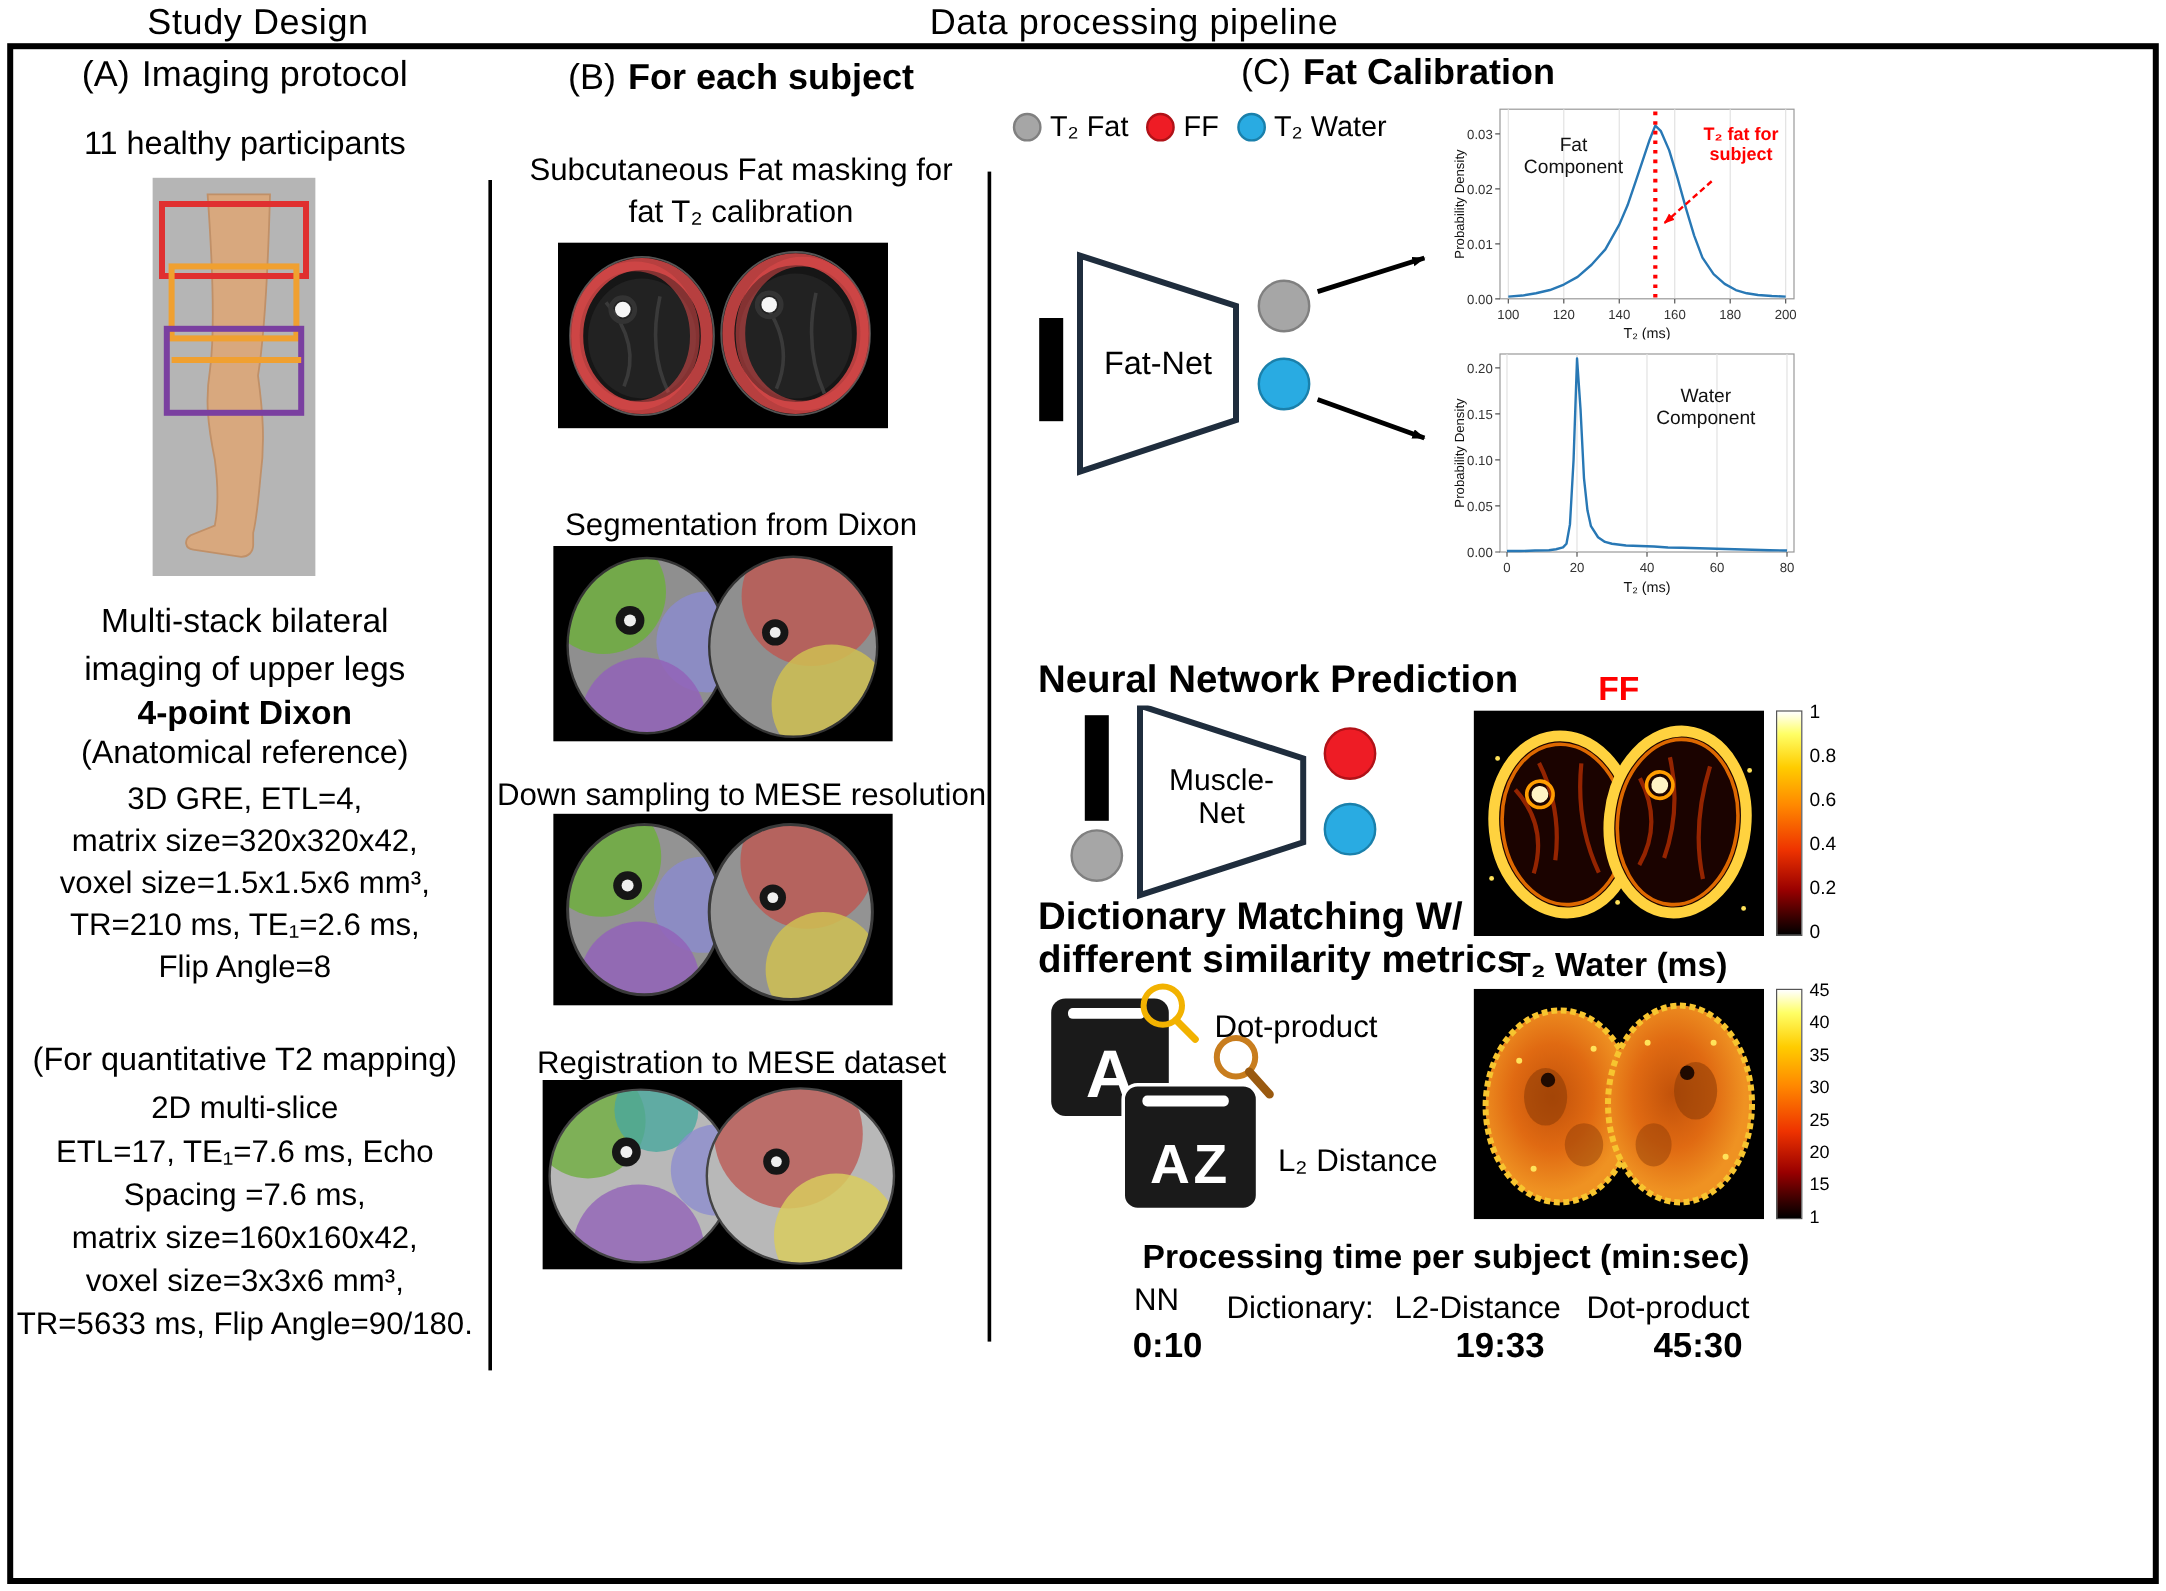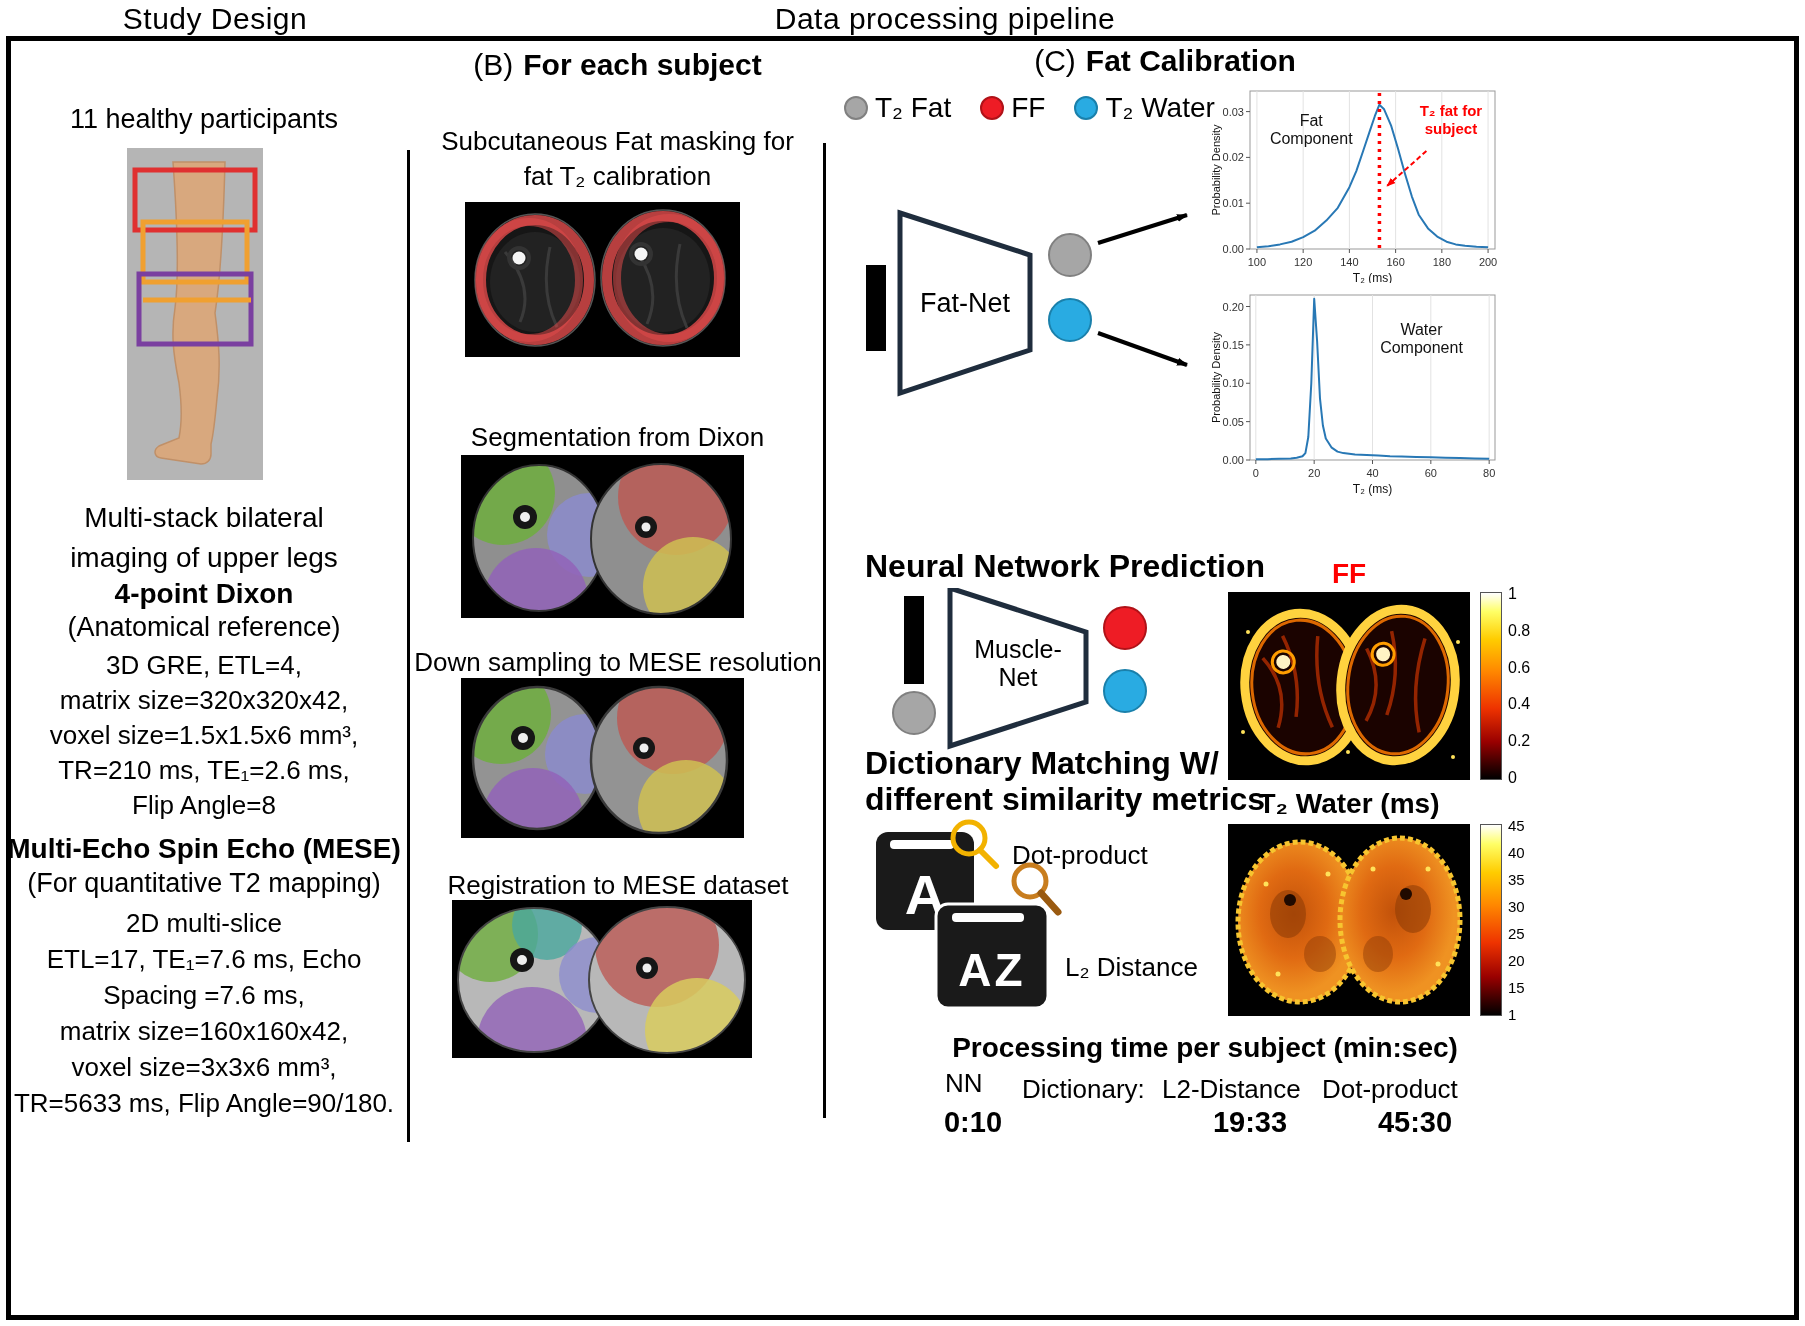--- a/index.html
+++ b/index.html
@@ -14,21 +14,21 @@
   .vdiv{width:3px;background:#000}
   .sec-head{font-size:30px;white-space:nowrap}
   .sec-head .lbl{font-weight:400}
   .sec-head .ttl{font-weight:bold;margin-left:10px}
   .sec-head .ttl-plain{font-weight:400;margin-left:10px}
   .a-spec{font-size:26px;line-height:35px}
   .a-sub{font-size:27px}
   .a-big{font-size:28px;line-height:40px}
   .a-bold{font-size:28px;font-weight:bold}
   .b-cap{font-size:26px;line-height:35px}
-  .legend{display:flex;align-items:flex-end;gap:28px;font-size:28px}
+  .legend{display:flex;align-items:flex-end;gap:14px;font-size:24px}
   .legend .item{display:flex;align-items:center;gap:6px}
   .dlabel{font-size:26px}
   .dbold{font-size:32px;font-weight:bold;line-height:36px}
   .map-title{font-size:28px;font-weight:bold}
   .cbar-labels{display:flex;flex-direction:column;justify-content:space-between;font-size:16px;line-height:1}
   .timing-label{font-size:26px;white-space:nowrap}
   .timing-value{font-size:29px;font-weight:bold;white-space:nowrap}
   svg text{font-family:"Liberation Sans","DejaVu Sans",sans-serif}
 </style>
 </head>
@@ -48,41 +48,43 @@
 <div class="canvas">
 
   <div class="abs hdr center" style="left:90px;top:2px;width:250px">Study Design</div>
   <div class="abs hdr center" style="left:760px;top:2px;width:370px">Data processing pipeline</div>
 
   <div class="abs mainbox"></div>
 
   <div class="abs vdiv" style="left:407px;top:150px;height:992px"></div>
   <div class="abs vdiv" style="left:823px;top:143px;height:975px"></div>
 
+  <div class="abs sec-head center" style="left:4px;top:46px;width:400px">
+    <span class="lbl">(A)</span><span class="ttl-plain">Imaging protocol</span>
+  </div>
   <div class="abs a-sub center" style="left:4px;top:104px;width:400px">11 healthy participants</div>
 
   <svg class="abs" style="left:127px;top:148px" width="136" height="332" viewBox="0 0 136 332">
     <rect width="136" height="332" fill="#b5b5b5"></rect>
     <path d="M46,14 L98,14 C96,90 92,140 88,165 C92,195 94,220 90,250 C88,272 86,288 84,296 L84,306 C84,312 80,316 74,316 L34,310 C27,309 26,302 32,298 L52,290 C56,270 54,250 52,235 C46,205 44,185 48,160 C52,130 50,70 46,14 Z" fill="#d8a87e" stroke="#c09068" stroke-width="1.5"></path>
     <rect x="8" y="22" width="120" height="60" fill="none" stroke="#e03030" stroke-width="5"></rect>
     <rect x="16" y="74" width="104" height="60" fill="none" stroke="#f0a030" stroke-width="5"></rect>
     <rect x="12" y="126" width="112" height="70" fill="none" stroke="#7a3fa0" stroke-width="5"></rect>
     <line x1="16" y1="152" x2="124" y2="152" stroke="#f0a030" stroke-width="5"></line>
   </svg>
 
   <div class="abs a-big prelines center" style="left:4px;top:498px;width:400px">Multi-stack bilateral
 imaging of upper legs</div>
   <div class="abs a-bold center" style="left:4px;top:578px;width:400px">4-point Dixon</div>
   <div class="abs a-sub center" style="left:4px;top:612px;width:400px">(Anatomical reference)</div>
   <div class="abs a-spec prelines center" style="left:4px;top:648px;width:400px">3D GRE, ETL=4,
 matrix size=320x320x42,
 voxel size=1.5x1.5x6 mm³,
 TR=210 ms, TE₁=2.6 ms,
 Flip Angle=8</div>
-  <div class="abs a-bold center" style="left:4px;top:833px;width:400px">Multi-Echo Spin Echo (MESE)</div>
   <div class="abs a-sub center" style="left:4px;top:868px;width:400px">(For quantitative T2 mapping)</div>
   <div class="abs a-spec prelines center" style="left:4px;top:905px;width:400px;line-height:36px">2D multi-slice
 ETL=17, TE₁=7.6 ms, Echo
 Spacing =7.6 ms,
 matrix size=160x160x42,
 voxel size=3x3x6 mm³,
 TR=5633 ms, Flip Angle=90/180.</div>
 
   <div class="abs b-cap prelines center" style="left:420px;top:124px;width:395px">Subcutaneous Fat masking for
 fat T₂ calibration</div>

